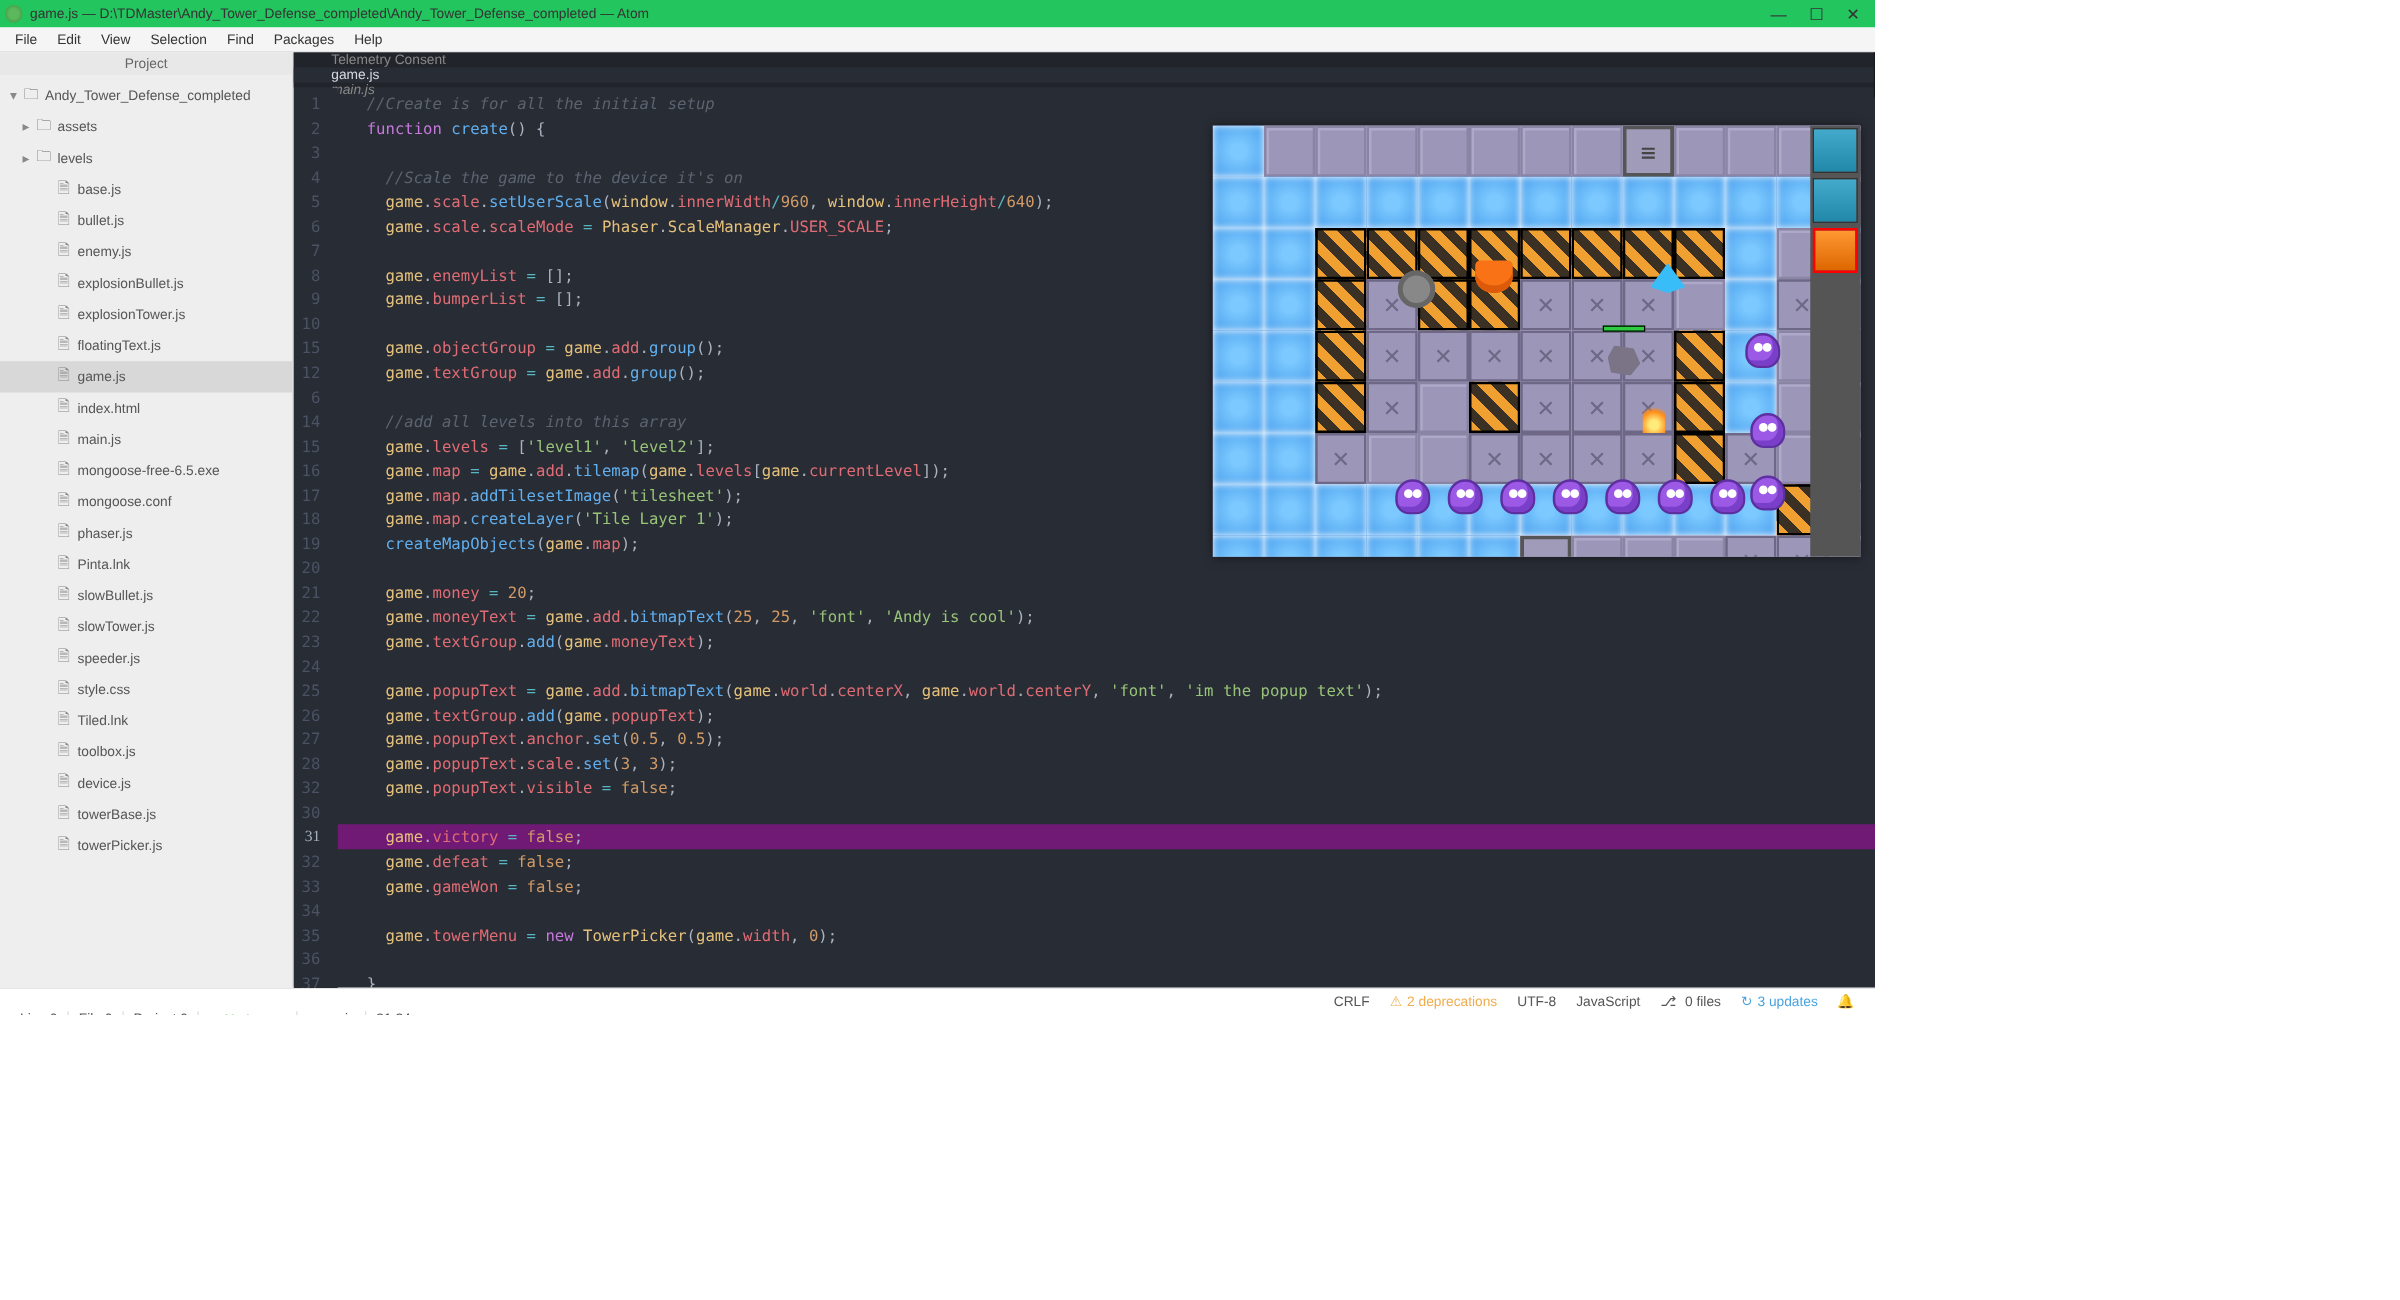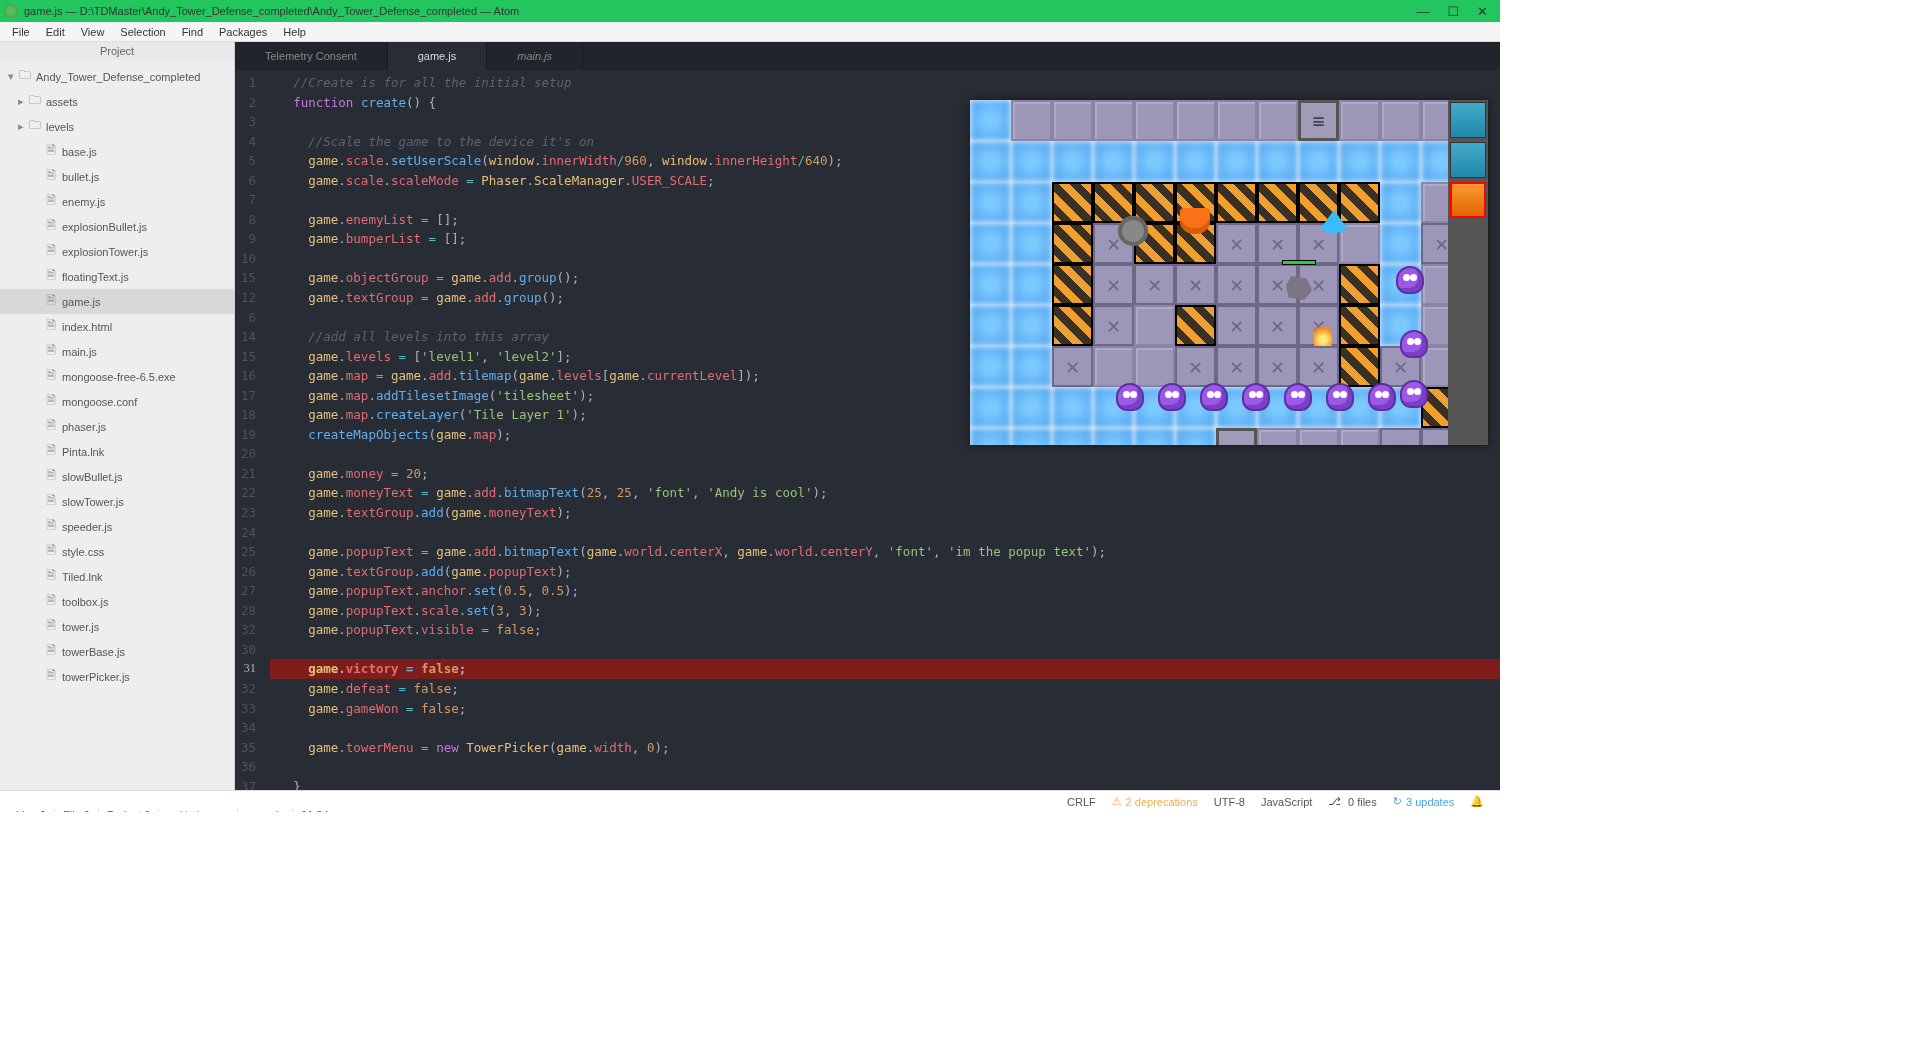--- a/index.html
+++ b/index.html
@@ -51,36 +51,36 @@
 .tree { flex: 1; overflow: auto; padding: 4px 0; font-size: 11px; }
 .tree-row { display: flex; align-items: center; padding: 2px 0 2px 8px; cursor: pointer; color: #555;}
 .tree-row.active { background: #d8d8d8; }
 .tree-row .chev { width: 10px; display: inline-block; color: #888;}
 .tree-row .icon { width: 14px; margin-right: 4px; display:inline-flex; justify-content:center;}
 .tree-row.d1 { padding-left: 18px; }
 .tree-row.d2 { padding-left: 34px; }
 .folder-icon::before { content: "🗀"; color: #666; font-size: 12px;}
 .file-icon::before { content: "🗎"; color: #888; font-size: 12px;}
 .editor-pane { flex: 1; display: flex; flex-direction: column; background: #282c34; position: relative; }
-.tabs { display: flex; height: 28px; background: #21252b;}
+.tabs { display: flex; height: 28px; background: #21252b; flex-direction: column;}
 .tab {
   padding: 0 30px;
   display: flex; align-items: center;
   color: #888; font-size: 11px;
   border-right: 1px solid #181a1f;
   cursor: pointer;
 }
 .tab.active { background: #282c34; color: #d7dae0; }
 .tab.italic { font-style: italic; }
 .code-area { flex: 1; display: flex; overflow: auto; font-family: Menlo, Consolas, monospace; font-size: 12.5px; position: relative;}
 .gutter { background: #282c34; color: #4b5263; text-align: right; padding: 3px 14px 3px 6px; user-select: none; line-height: 19.55px;}
 .gutter .g31 { color: #abb2bf; font-family: Liberation Serif, serif; }
 .code { flex: 1; padding: 3px 0; color: #abb2bf; line-height: 19.55px; white-space: pre;}
 .code .line { padding-left: 8px; min-height: 19.55px;}
-.code .line.hl { background: #7f1d1d; font-weight: bold; }
+.code .line.hl { background: #701a75; }
 .cmt { color: #5c6370; font-style: italic;}
 .kw  { color: #c678dd; }
 .fn  { color: #e5c07b; }
 .mth { color: #61afef; }
 .prop{ color: #e06c75; }
 .obj { color: #e5c07b; }
 .str { color: #98c379; }
 .num { color: #d19a66; }
 .pn  { color: #abb2bf; }
 .op  { color: #56b6c2; }
@@ -271,21 +271,21 @@
             <span>Tiled.lnk</span>
           </div>
           <div class="tree-row d2">
             <span class="chev"></span>
             <span class="icon file-icon"></span>
             <span>toolbox.js</span>
           </div>
           <div class="tree-row d2">
             <span class="chev"></span>
             <span class="icon file-icon"></span>
-            <span>tower.js</span>
+            <span>device.js</span>
           </div>
           <div class="tree-row d2">
             <span class="chev"></span>
             <span class="icon file-icon"></span>
             <span>towerBase.js</span>
           </div>
           <div class="tree-row d2">
             <span class="chev"></span>
             <span class="icon file-icon"></span>
             <span>towerPicker.js</span>

